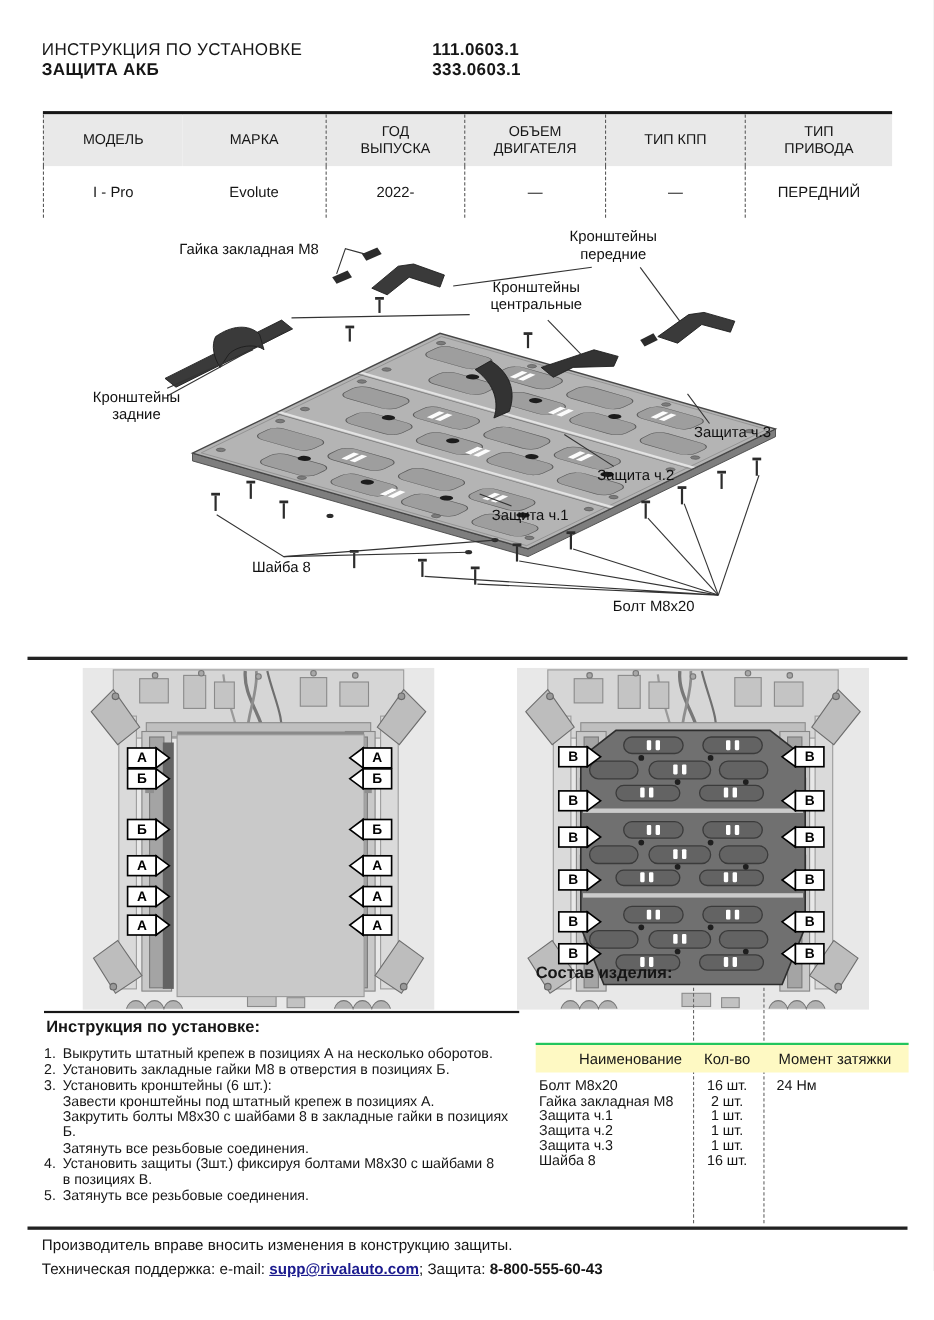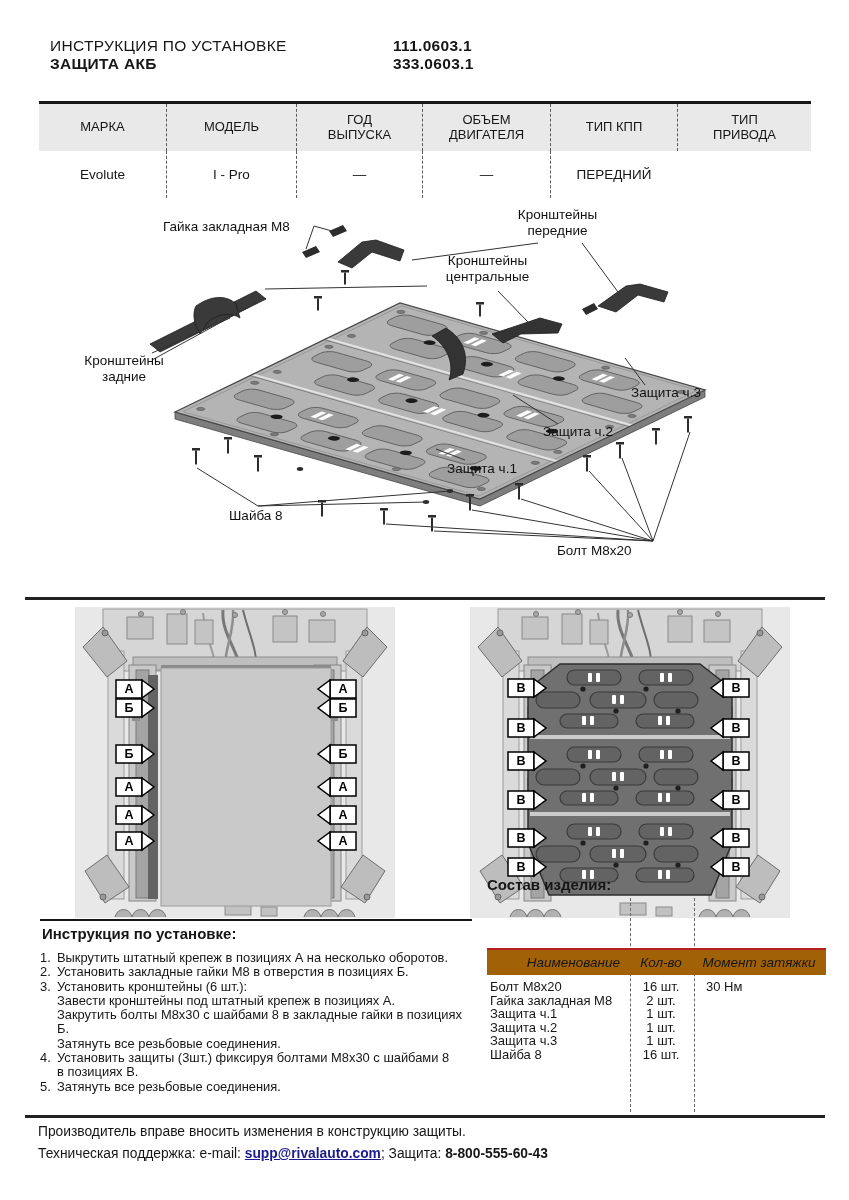--- a/index.html
+++ b/index.html
@@ -1,20 +1,20 @@
 <!DOCTYPE html>
 <html><head>
 <meta charset="utf-8">
 <style>
   html,body{margin:0;padding:0;background:#888;}
   #page{position:relative;width:849px;height:1200px;background:#ffffff;
         font-family:"Liberation Sans",sans-serif;color:#161616;overflow:hidden;}
   .abs{position:absolute;}
   
-  .doc-title{font-size:15.5px;letter-spacing:.3px;margin-left:12px;}
+  .doc-title{font-size:15.5px;letter-spacing:.3px;}
   .doc-title.b{font-weight:bold;}
   .pn{font-size:15.5px;font-weight:bold;letter-spacing:.3px;}
   
   #specTable{left:39px;top:101px;width:772px;border-top:3px solid #161616;
              display:grid;grid-template-columns:127px 130px 126px 128px 127px 134px;}
   .sh{background:#e9e9e9;height:47px;display:flex;align-items:center;justify-content:center;
       text-align:center;font-size:13px;line-height:14.5px;white-space:pre-line;}
   .sv{height:47px;display:flex;align-items:center;justify-content:center;font-size:13.5px;}
   .dashl{border-left:1px dashed #5a5a5a;}
   
@@ -25,21 +25,21 @@
   
   #instr{left:40px;top:919px;width:432px;border-top:2px solid #161616;padding-top:4px;}
   #instrTitle{font-size:15px;font-weight:bold;margin:0 0 9px 2px;}
   .step{display:flex;font-size:12.9px;line-height:14.3px;}
   .step .num{width:17px;flex:none;}
   .step .stext{white-space:pre-line;}
   
   #partsTitle{left:487px;top:876px;font-size:15px;font-weight:bold;}
   #partsTable{left:487px;top:948px;width:339px;}
   .prow{display:grid;grid-template-columns:143px 62px 134px;}
-  .phead{border-top:2px solid #b91c1c;background:#a16207;height:25px;font-style:italic;}
+  .phead{border-top:2px solid #22c55e;background:#fef9c3;height:25px;}
   .phead>div{display:flex;align-items:center;font-size:13.5px;}
   .ph-name{justify-content:flex-end;padding-right:10px;}
   .ph-qty{justify-content:center;}
   .ph-tq{justify-content:center;}
   .pbody{margin-top:5px;}
   .prow.r{height:13.6px;font-size:13px;line-height:13.6px;}
   .pc-name{padding-left:3px;}
   .pc-qty{text-align:center;}
   .pc-tq{padding-left:14px;}
   .vdash{position:absolute;width:0;border-left:1px dashed #666;}
@@ -53,31 +53,32 @@
 <body>
 
 <div id="page">
 
   <div class="abs doc-title" style="left:38px;top:37px;">ИНСТРУКЦИЯ ПО УСТАНОВКЕ</div>
   <div class="abs doc-title b" style="left:38px;top:55px;text-align:right;">ЗАЩИТА АКБ</div>
   <div class="abs pn" style="left:393px;top:37px;">111.0603.1</div>
   <div class="abs pn" style="left:393px;top:55px;">333.0603.1</div>
 
   <div class="abs" id="specTable">
+    <div class="sh dashl">МОДЕЛЬ</div>
     <div class="sh">МАРКА</div>
-    <div class="sh dashl">МОДЕЛЬ</div>
     <div class="sh dashl">ГОД
 ВЫПУСКА</div>
     <div class="sh dashl">ОБЪЕМ
 ДВИГАТЕЛЯ</div>
     <div class="sh dashl">ТИП КПП</div>
     <div class="sh dashl">ТИП
 ПРИВОДА</div>
+    <div class="sv dashl">I - Pro</div>
     <div class="sv">Evolute</div>
-    <div class="sv dashl">I - Pro</div>
+    <div class="sv dashl">2022-</div>
     <div class="sv dashl">—</div>
     <div class="sv dashl">—</div>
     <div class="sv dashl">ПЕРЕДНИЙ</div>
   </div>
 
   <svg class="abs" style="left:0;top:200px;" width="849" height="375" viewBox="0 200 849 375">
 
     <polygon points="175,412 480,499 705,390 705,397 480,506 175,419" fill="#7e7e7e" stroke="#474747" stroke-width="0.8"></polygon>
 
     <g transform="matrix(305,87,225,-109,175,412)">
@@ -564,21 +565,21 @@
   <div class="abs" id="partsTable">
     <div class="prow phead">
       <div class="ph-name">Наименование</div>
       <div class="ph-qty">Кол-во</div>
       <div class="ph-tq">Момент затяжки</div>
     </div>
     <div class="pbody">
       <div class="prow r">
         <div class="pc-name">Болт М8х20</div>
         <div class="pc-qty">16 шт.</div>
-        <div class="pc-tq">30 Нм</div>
+        <div class="pc-tq">24 Нм</div>
       </div>
       <div class="prow r">
         <div class="pc-name">Гайка закладная М8</div>
         <div class="pc-qty">2 шт.</div>
         <div class="pc-tq"></div>
       </div>
       <div class="prow r">
         <div class="pc-name">Защита ч.1</div>
         <div class="pc-qty">1 шт.</div>
         <div class="pc-tq"></div>

